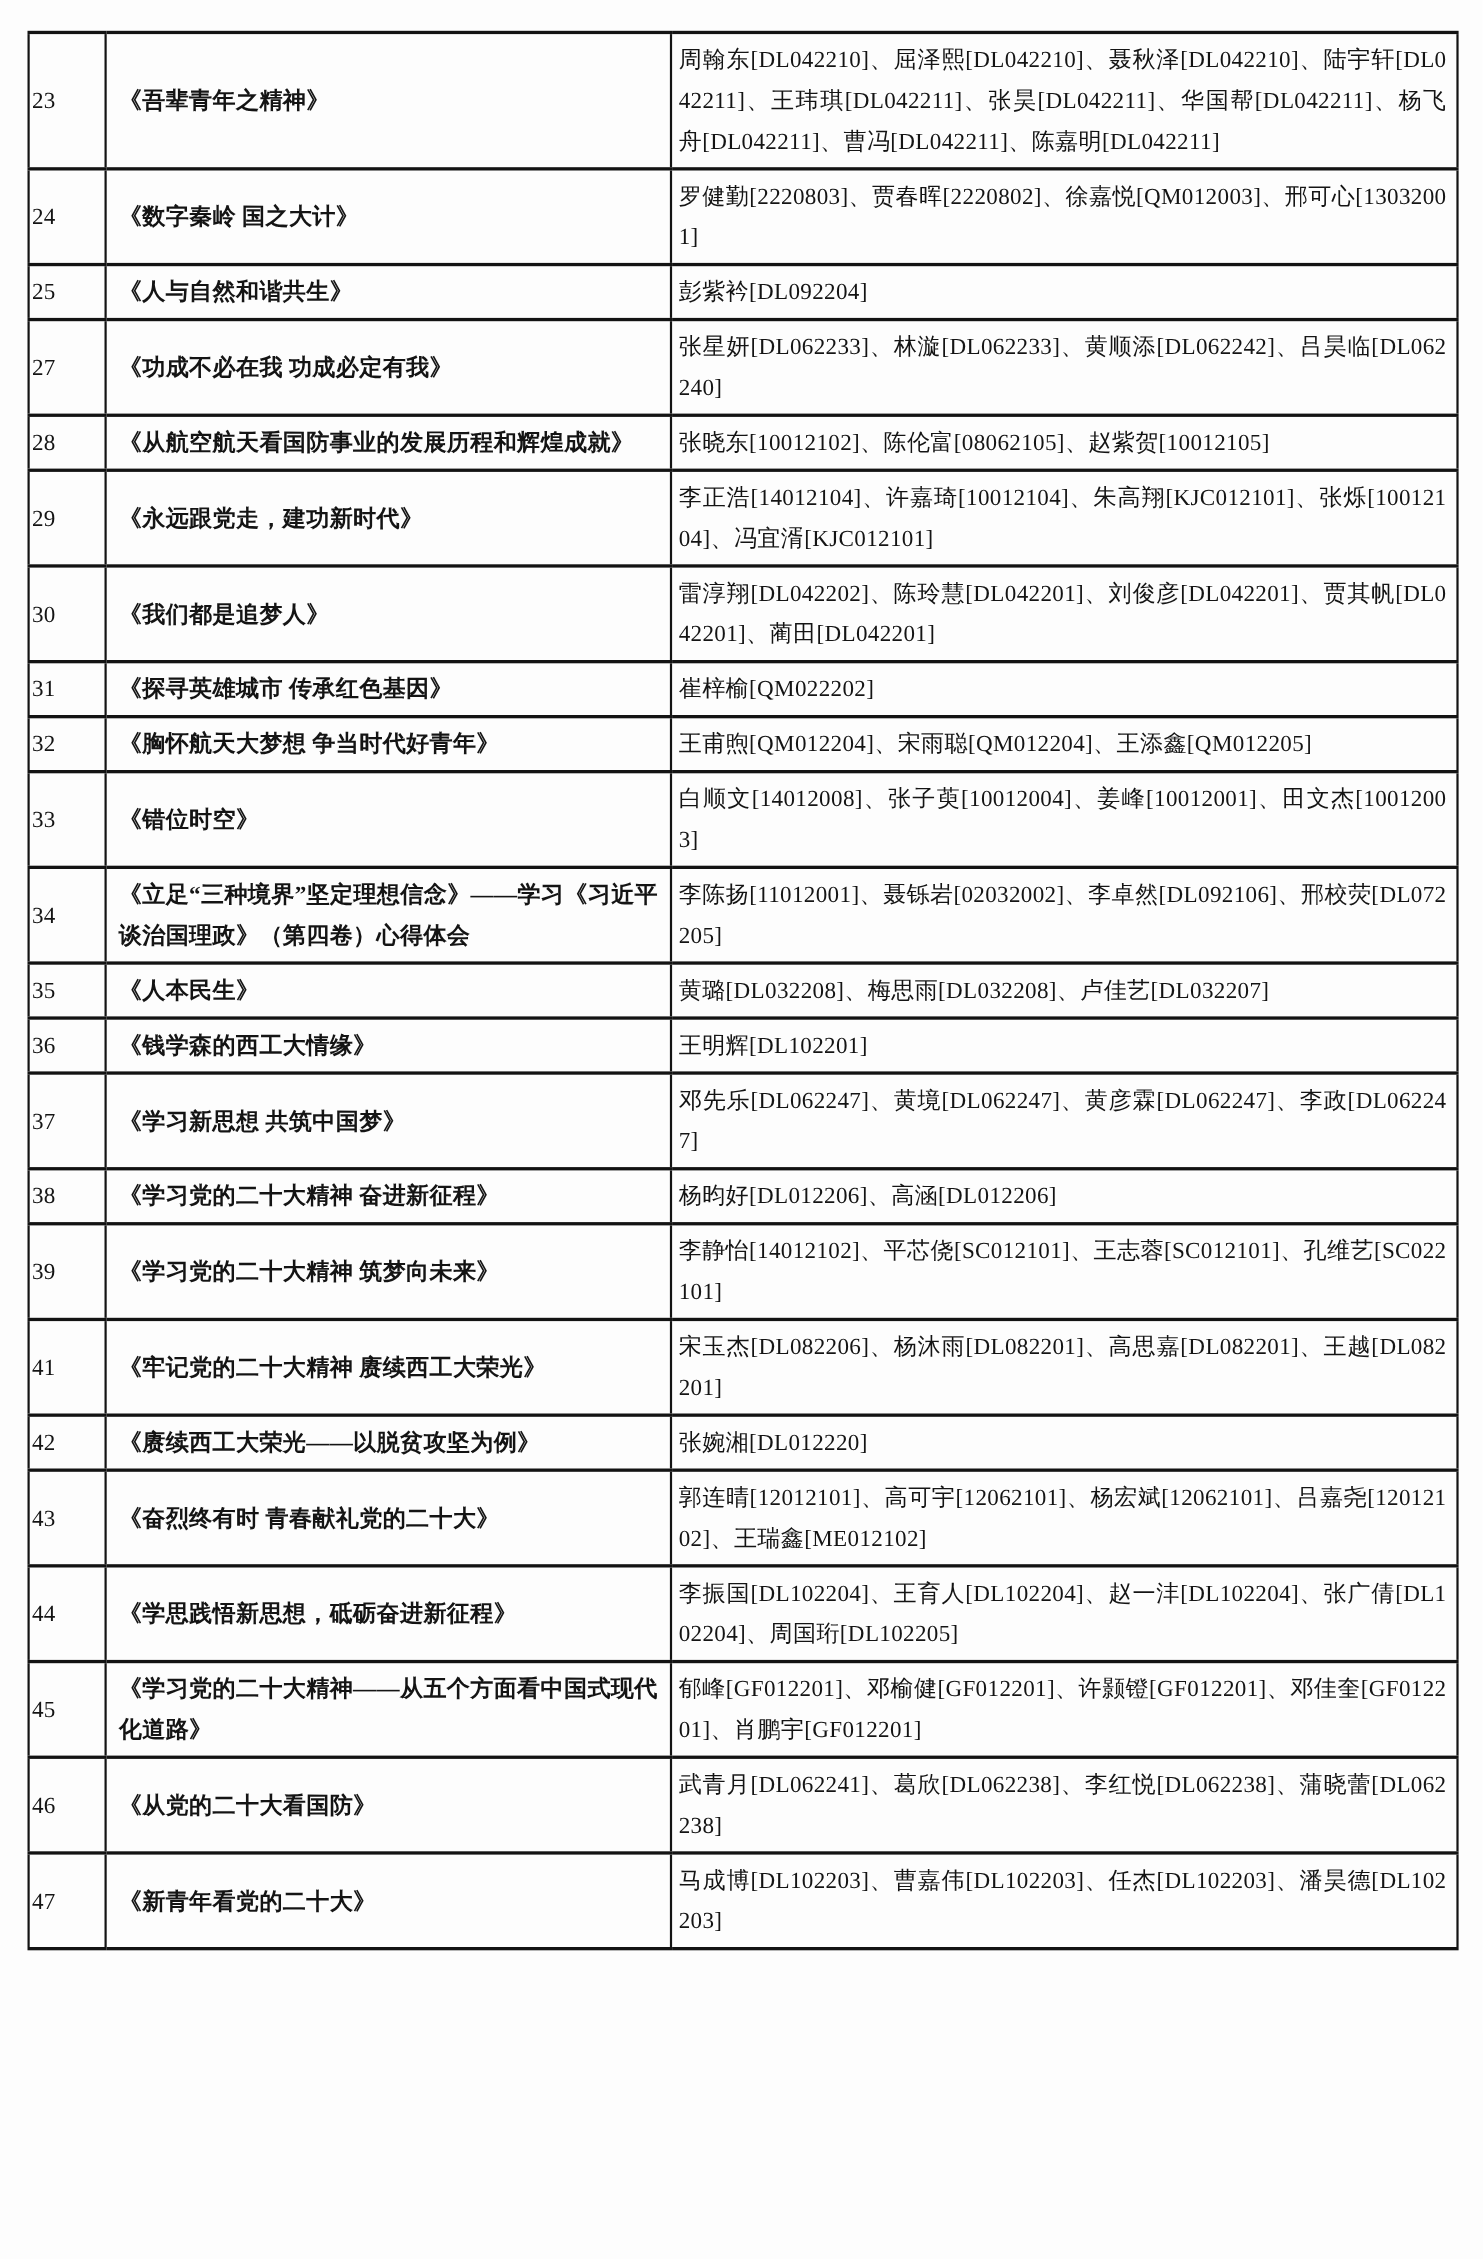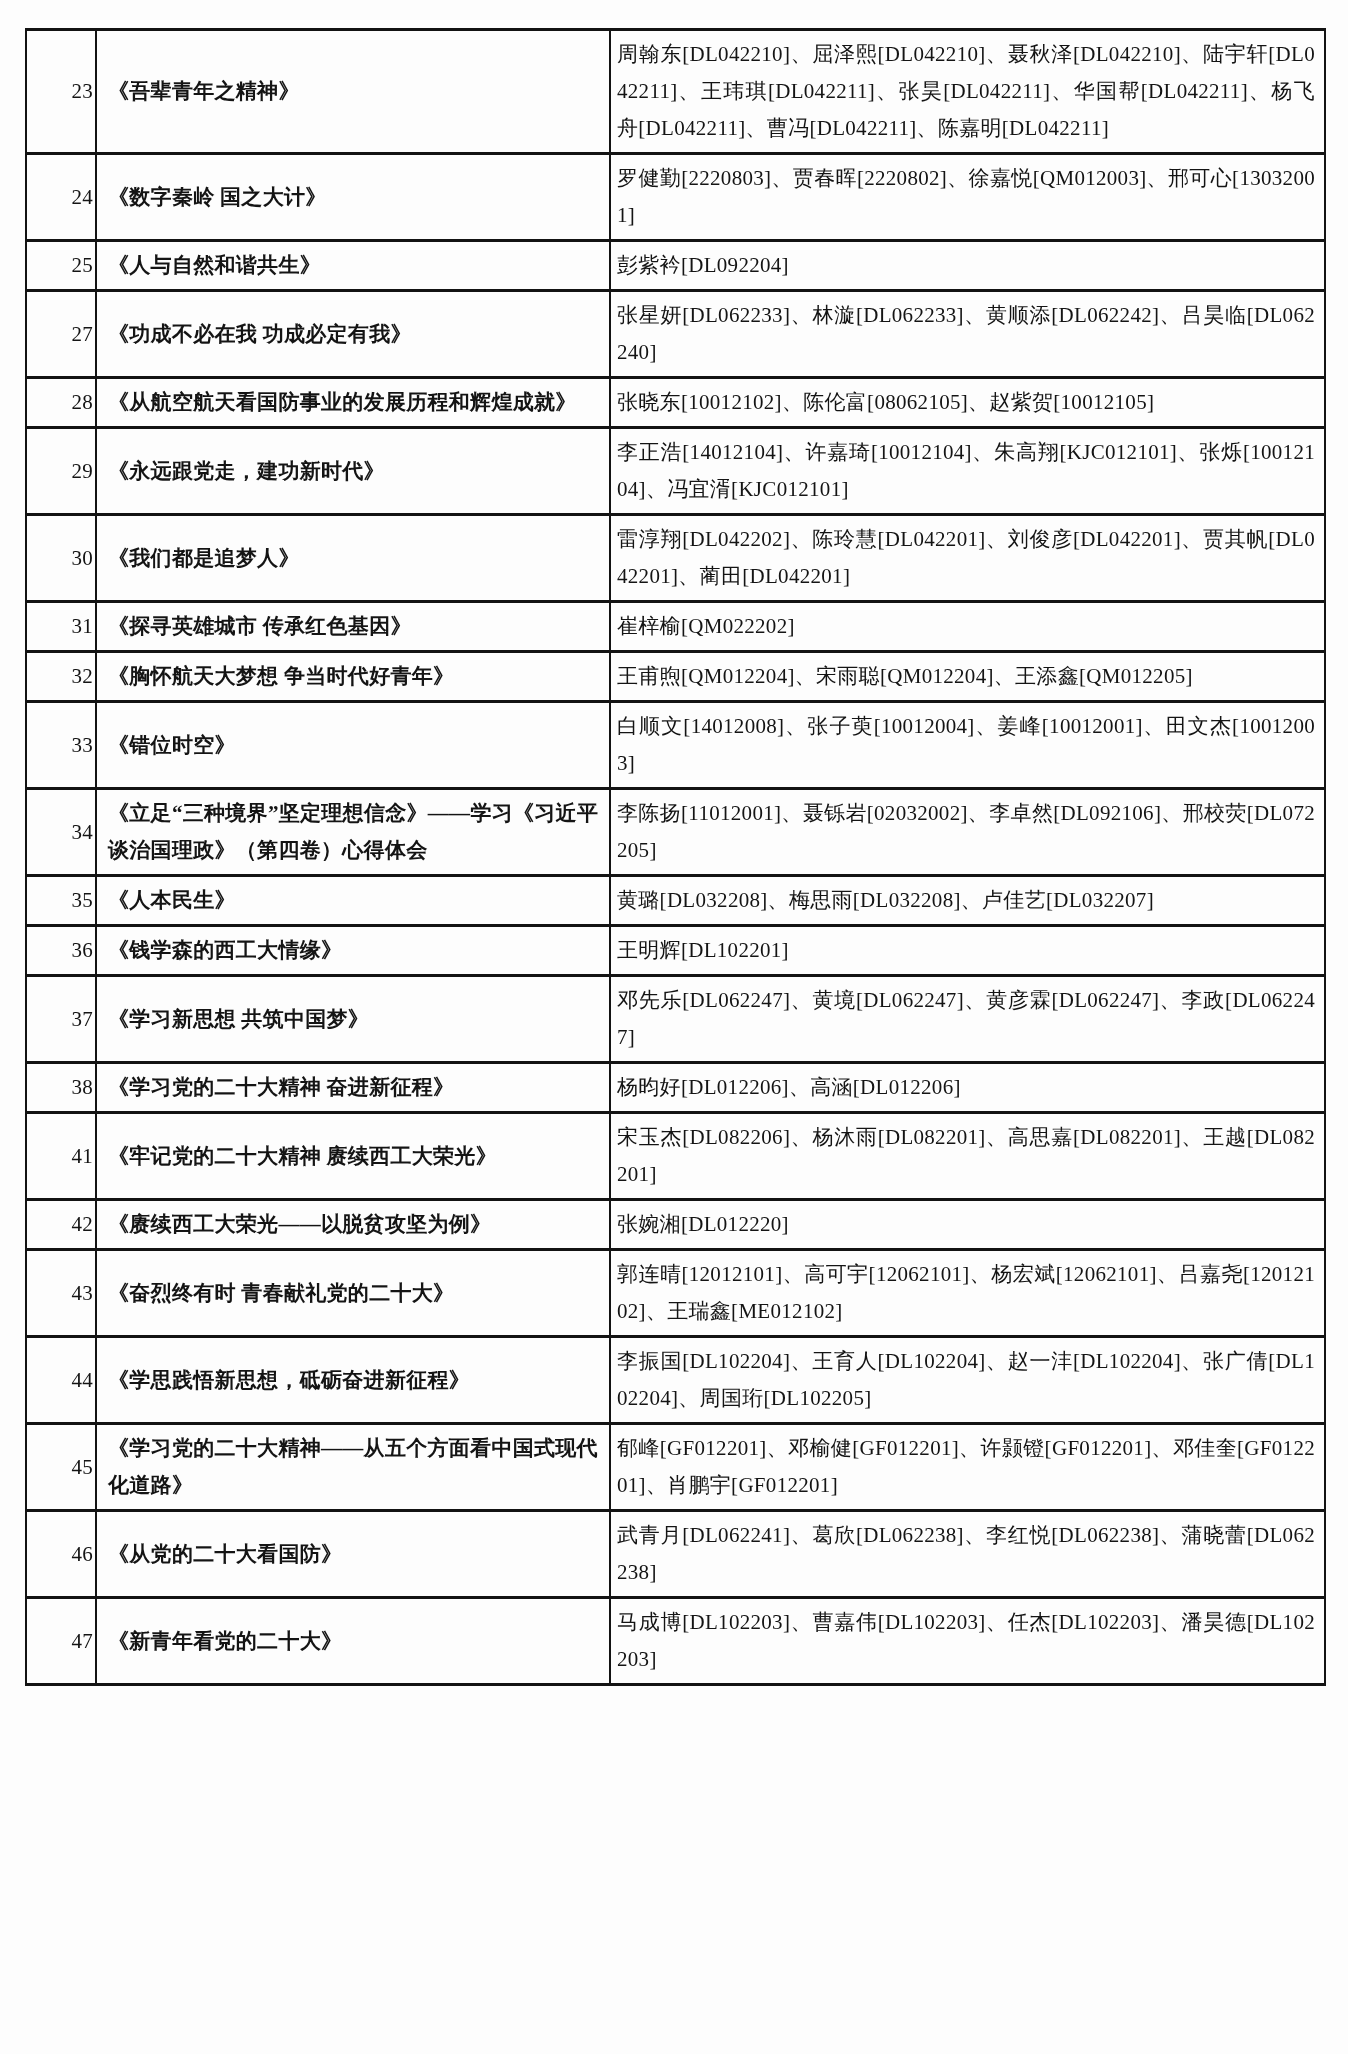--- a/index.html
+++ b/index.html
@@ -29,21 +29,21 @@
     border-right: 2px solid #131313;
     border-top: 3px solid #131313;
     border-bottom: 3px solid #131313;
     vertical-align: middle;
     font-size: 21px;
     line-height: 37px;
     letter-spacing: 0.3px;
     word-break: break-all;
   }
   td.c-num {
-    text-align: right;
+    text-align: left;
     padding: 5px 2px;
   }
   td.c-title {
     text-align: left;
     padding: 5px 8px 5px 11px;
     font-weight: bold;
   }
   td.c-members {
     text-align: justify;
     padding: 5px 9px 5px 6px;
@@ -130,20 +130,25 @@
         <td class="c-num">37</td>
         <td class="c-title">《学习新思想 共筑中国梦》</td>
         <td class="c-members">邓先乐[DL062247]、黄境[DL062247]、黄彦霖[DL062247]、李政[DL062247]</td>
       </tr>
       <tr>
         <td class="c-num">38</td>
         <td class="c-title">《学习党的二十大精神 奋进新征程》</td>
         <td class="c-members">杨昀好[DL012206]、高涵[DL012206]</td>
       </tr>
       <tr>
+        <td class="c-num">39</td>
+        <td class="c-title">《学习党的二十大精神 筑梦向未来》</td>
+        <td class="c-members">李静怡[14012102]、平芯侥[SC012101]、王志蓉[SC012101]、孔维艺[SC022101]</td>
+      </tr>
+      <tr>
         <td class="c-num">41</td>
         <td class="c-title">《牢记党的二十大精神 赓续西工大荣光》</td>
         <td class="c-members">宋玉杰[DL082206]、杨沐雨[DL082201]、高思嘉[DL082201]、王越[DL082201]</td>
       </tr>
       <tr>
         <td class="c-num">42</td>
         <td class="c-title">《赓续西工大荣光——以脱贫攻坚为例》</td>
         <td class="c-members">张婉湘[DL012220]</td>
       </tr>
       <tr>

